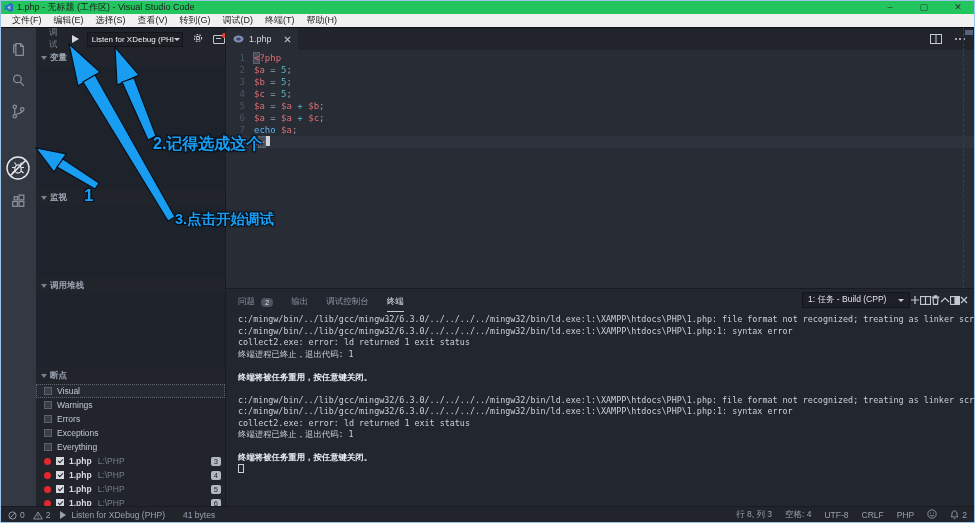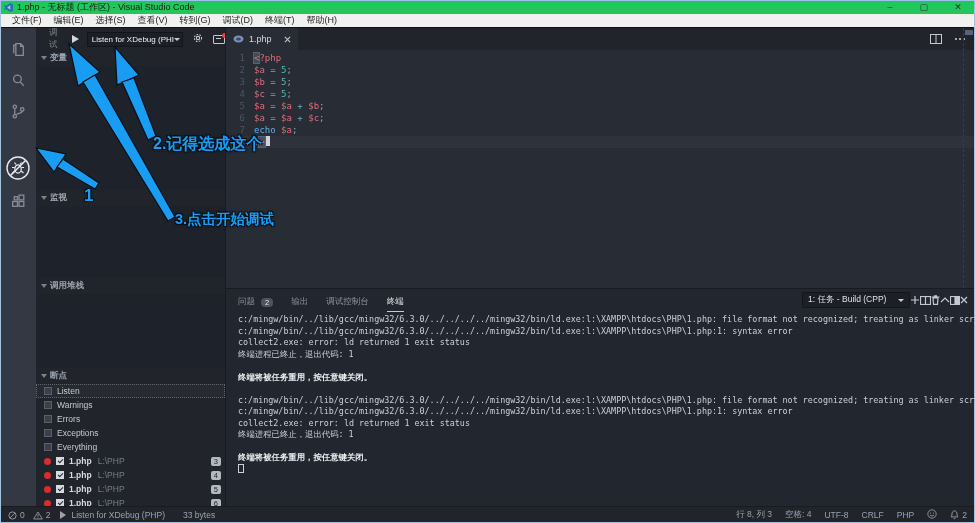--- a/index.html
+++ b/index.html
@@ -203,21 +203,21 @@
     <div class="sec-h" style="top:22px">变量</div>
     <div class="sec-c" style="top:38px;height:152px"></div>
     <div class="sec-h" style="top:162px">监视</div>
     <div class="sec-c" style="top:178px;height:72px"></div>
     <div class="sec-h" style="top:250px">调用堆栈</div>
     <div class="sec-c" style="top:266px;height:74px"></div>
     <div class="sec-h" style="top:340px">断点</div>
     <div class="bp-list" id="bplist">
         <div class="bprow focused">
           <span class="cb"></span>
-          <span>Listen</span>
+          <span>Visual</span>
         </div>
         <div class="bprow">
           <span class="cb"></span>
           <span>Warnings</span>
         </div>
         <div class="bprow">
           <span class="cb"></span>
           <span>Errors</span>
         </div>
         <div class="bprow">
@@ -407,21 +407,21 @@
             <line x1="6" y1="3.6" x2="6" y2="6.4" stroke="#9aa2b0"></line>
             <circle cx="6" cy="7.9" r="0.6" fill="#9aa2b0"></circle>
           </svg>
       </span>
       <span>2</span>
     </span>
     <span class="sb-item">
       <span class="sb-play"></span>
       <span>Listen for XDebug (PHP)</span>
     </span>
-    <span class="sb-item" style="margin-left:8px">33 bytes</span>
+    <span class="sb-item" style="margin-left:8px">41 bytes</span>
 
     <div class="sb-right">
       <span>行 8, 列 3</span>
       <span>空格: 4</span>
       <span>UTF-8</span>
       <span>CRLF</span>
       <span>PHP</span>
       <span>
         <svg width="10" height="10" viewBox="0 0 12 12">
             <circle cx="6" cy="6" r="5" fill="none" stroke="#9aa2b0"></circle>

